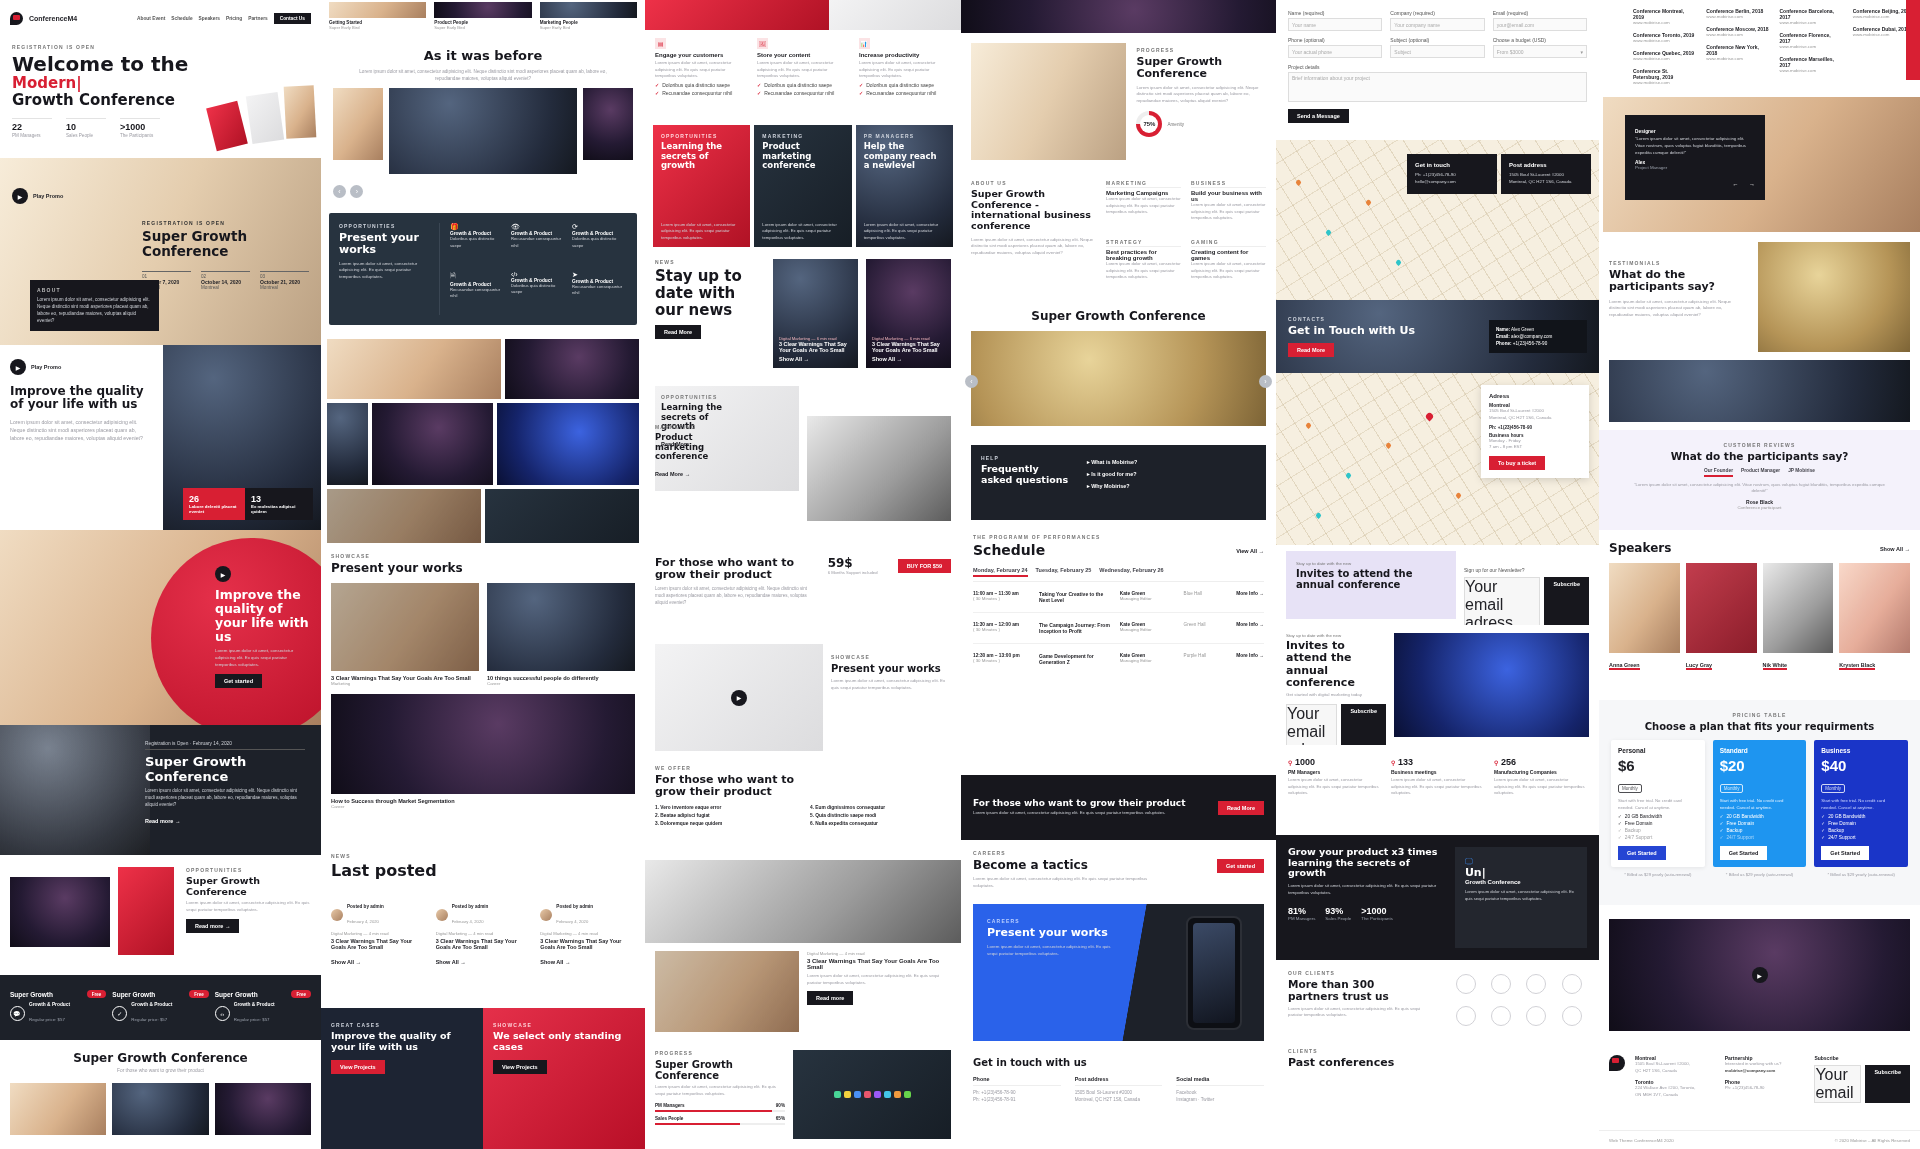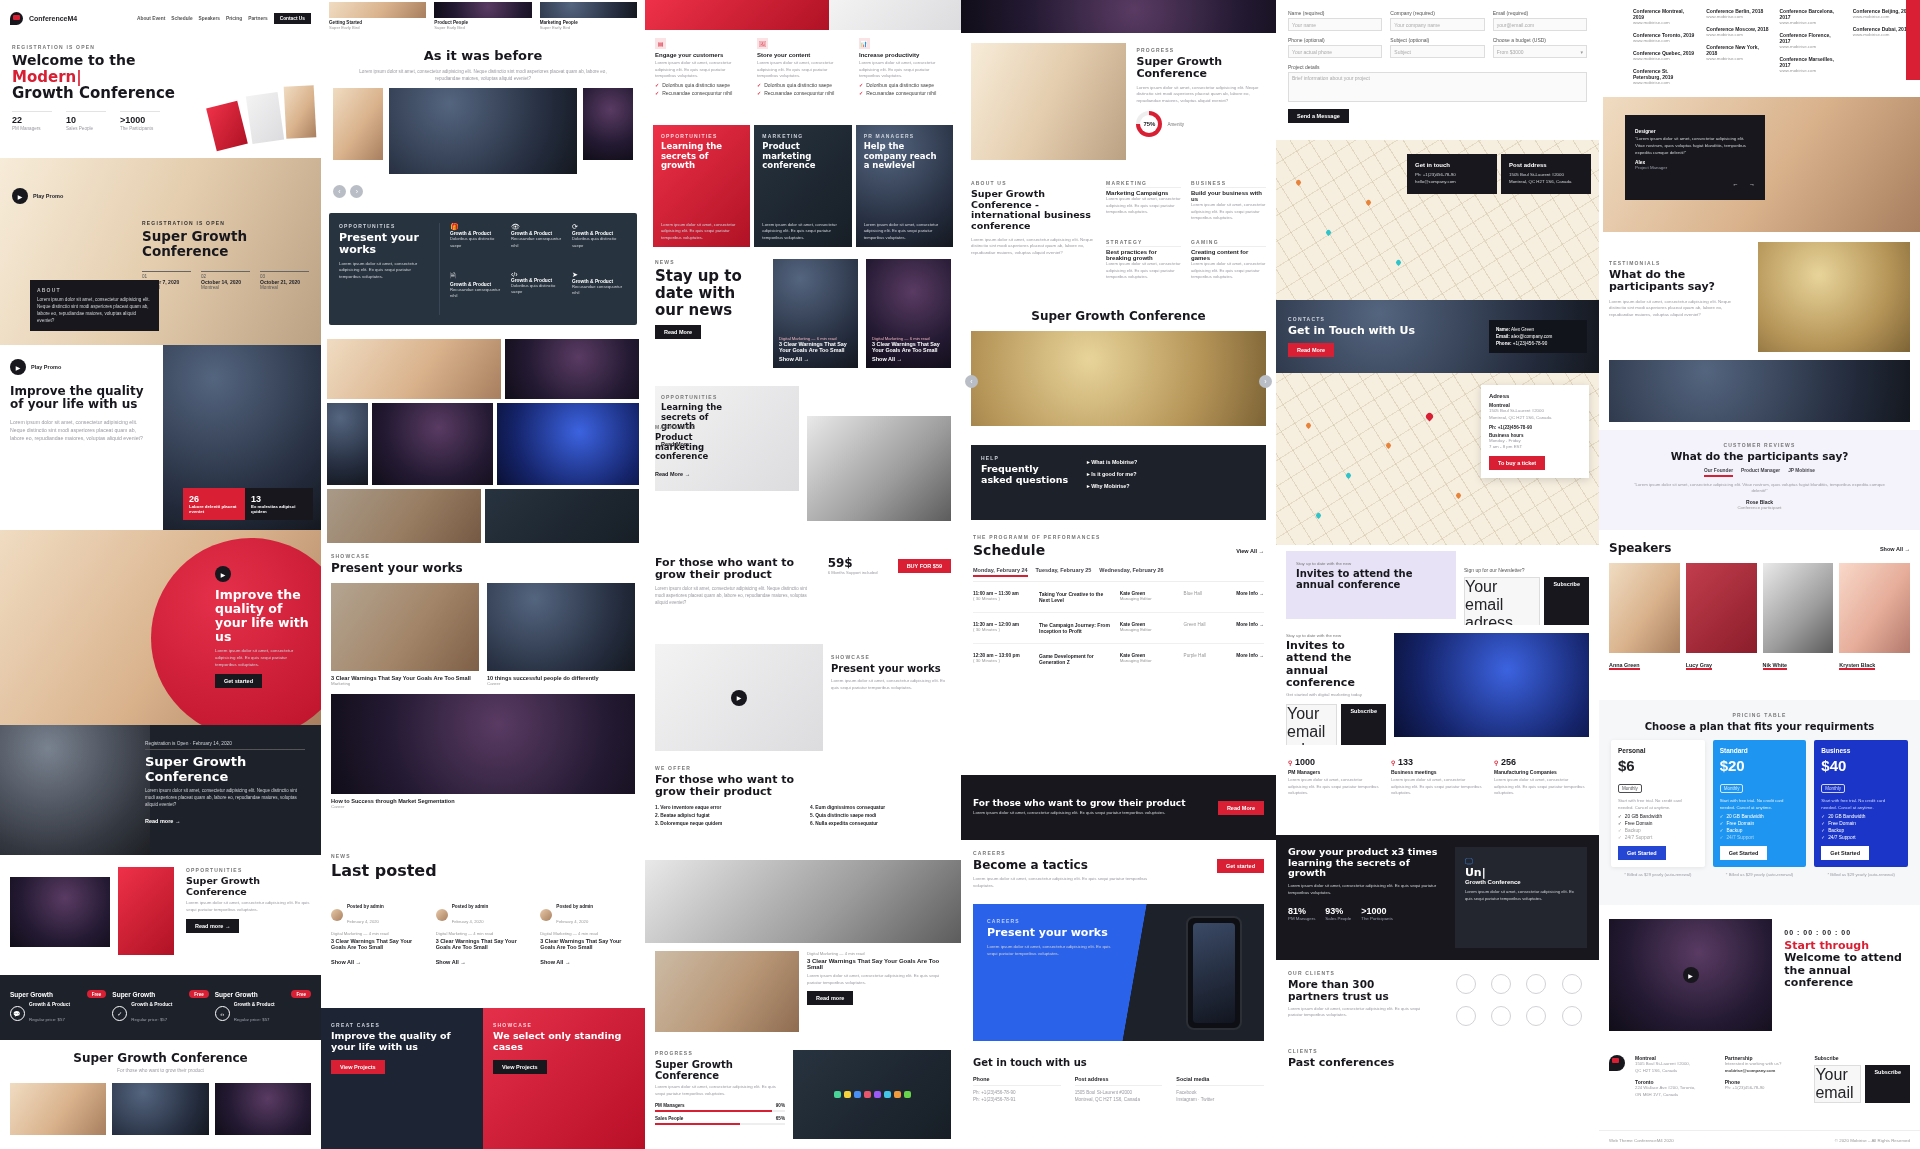--- a/index.html
+++ b/index.html
@@ -78,21 +78,21 @@
     <span class="link" style="font-size:4.8px;color:#555">About Event</span>
     <span class="link" style="font-size:4.8px;color:#555">Schedule</span>
     <span class="link" style="font-size:4.8px;color:#555">Speakers</span>
     <span class="link" style="font-size:4.8px;color:#555">Pricing</span>
     <span class="link" style="font-size:4.8px;color:#555">Partners</span>
     <span class="btn" style="font-size:4.8px;padding:3px 6px">Contact Us</span>
   </div>
 
   <div class="blk" style="height:122px;padding:8px 12px">
     <div class="k">Registration is Open</div>
-    <div class="h" style="font-size:14px">Welcome to the</div>
+    <div class="h" style="font-size:20px">Welcome to the</div>
     <div class="h" style="font-size:15px;color:#d81f33">Modern|</div>
     <div class="h" style="font-size:15px">Growth Conference</div>
     <div class="rowflex" style="gap:14px;margin-top:9px">
       <div style="border-top:1px solid #e3e3e3;padding-top:3px;min-width:40px">
         <div class="num" style="font-size:9px">22</div>
         <div class="p" style="font-size:4.6px">PM Managers</div>
       </div>
       <div style="border-top:1px solid #e3e3e3;padding-top:3px;min-width:40px">
         <div class="num" style="font-size:9px">10</div>
         <div class="p" style="font-size:4.6px">Sales People</div>
@@ -1113,25 +1113,20 @@
       <div class="p" style="flex:1;font-size:4.2px;text-align:center">* Billed as $29 yearly (auto-renewal)</div>
       <div class="p" style="flex:1;font-size:4.2px;text-align:center">* Billed as $29 yearly (auto-renewal)</div>
       <div class="p" style="flex:1;font-size:4.2px;text-align:center">* Billed as $29 yearly (auto-renewal)</div>
     </div>
   </div>
 
   <div class="blk" style="height:140px;display:flex;gap:12px;padding:14px 10px">
     <div class="ph concert" style="flex:1.3;display:flex;align-items:center;justify-content:center">
       <span class="play" style="background:#17171d">▶</span>
     </div>
-    <div style="flex:1;padding-top:10px">
-      <div style="font-size:7px;font-weight:bold;letter-spacing:1px">00 : 00 : 00 : 00</div>
-      <div class="h" style="font-size:11px;color:#d81f33;margin-top:4px">Start through</div>
-      <div class="h" style="font-size:11px">Welcome to attend the annual conference</div>
-    </div>
   </div>
 
   <div class="blk" style="height:85px;padding:10px;display:flex;gap:10px">
     <span class="sgc-logo" style="width:16px;height:16px"></span>
     <div style="flex:1">
       <div style="font-size:5px;font-weight:bold">Montreal</div>
       <div class="p" style="font-size:4.3px">1505 Boul St-Laurent #2000,</div>
       <div class="p" style="font-size:4.3px">QC H2T 1S6, Canada</div>
       <div style="font-size:5px;font-weight:bold;margin-top:5px">Toronto</div>
       <div class="p" style="font-size:4.3px">224 Wallace Ave #200, Toronto,</div>

